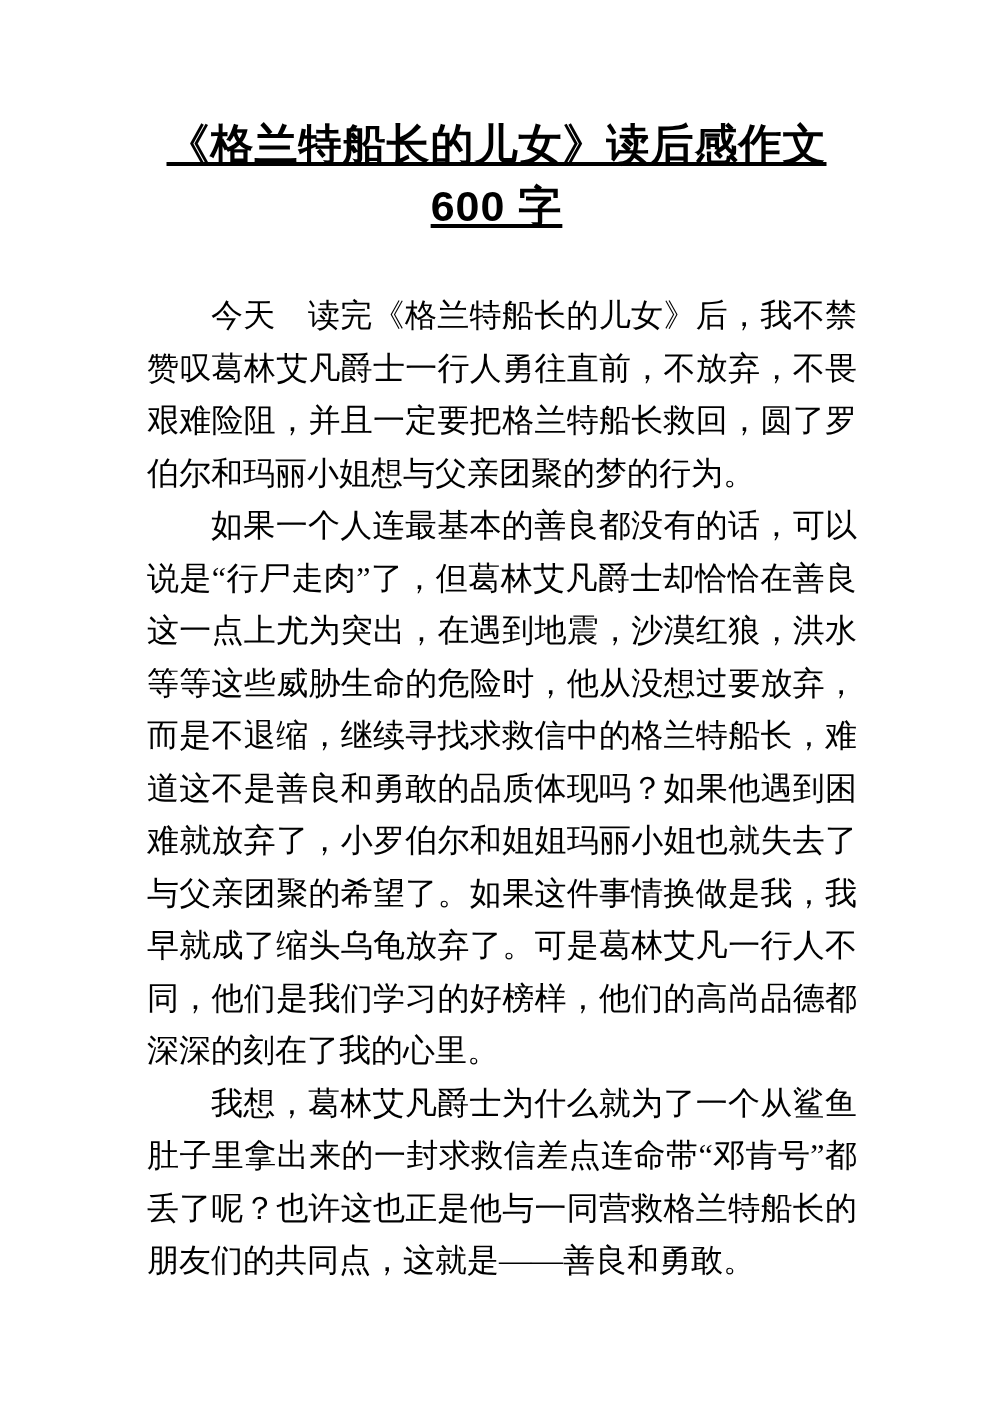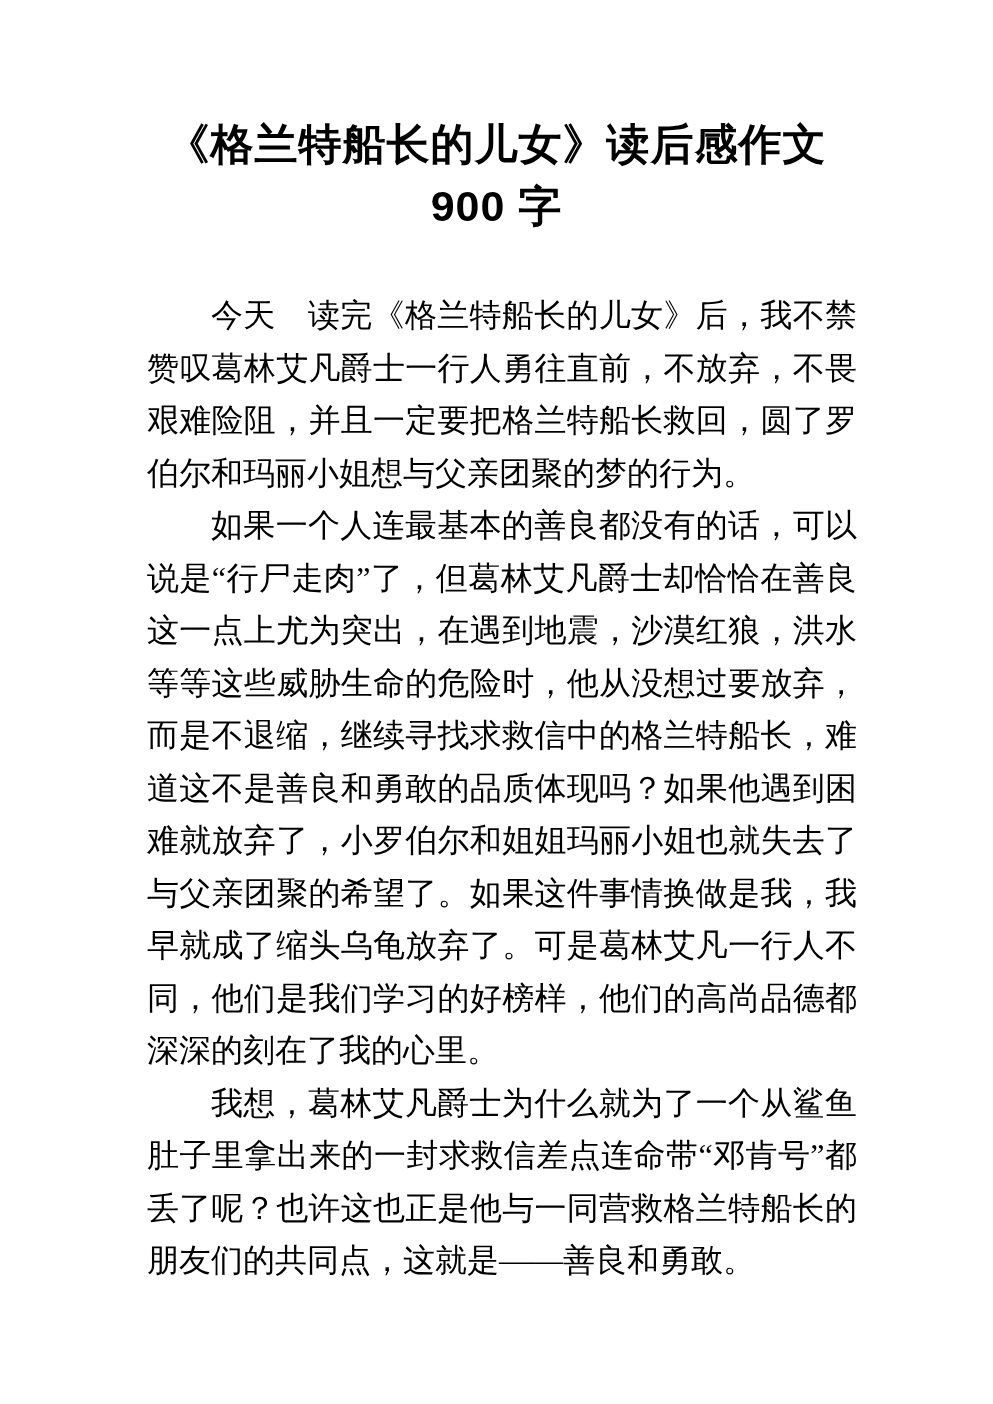--- a/index.html
+++ b/index.html
@@ -21,20 +21,21 @@
   }
   .doc-title {
     margin: 113px 60px 0 60px;
     text-align: center;
     font-family: "Liberation Sans", "DejaVu Sans", sans-serif;
     font-weight: bold;
     font-size: 43px;
     line-height: 62px;
     color: #000000;
     letter-spacing: 1px;
+    text-decoration: underline;
   }
   .doc-title .title-line {
     display: block;
   }
   .doc-body {
     margin: 52px 136px 0 147px;
     font-family: "Liberation Serif", "DejaVu Serif", serif;
     font-size: 32px;
     line-height: 52.5px;
     text-align: justify;
@@ -49,21 +50,21 @@
     font-family: Liberation Serif, serif;
   }
 </style>
 </head>
 <body>
 
 <div class="doc-page">
 
   <h1 class="doc-title">
     <span class="title-line">《格兰特船长的儿女》读后感作文</span>
-    <span class="title-line">900 字</span>
+    <span class="title-line">600 字</span>
   </h1>
 
   <div class="doc-body">
     <p>今天　读完《格兰特船长的儿女》后，我不禁赞叹葛林艾凡爵士一行人勇往直前，不放弃，不畏艰难险阻，并且一定要把格兰特船长救回，圆了罗伯尔和玛丽小姐想与父亲团聚的梦的行为。</p>
     <p>如果一个人连最基本的善良都没有的话，可以说是“行尸走肉”了，但葛林艾凡爵士却恰恰在善良这一点上尤为突出，在遇到地震，沙漠红狼，洪水等等这些威胁生命的危险时，他从没想过要放弃，而是不退缩，继续寻找求救信中的格兰特船长，难道这不是善良和勇敢的品质体现吗？如果他遇到困难就放弃了，小罗伯尔和姐姐玛丽小姐也就失去了与父亲团聚的希望了。如果这件事情换做是我，我早就成了缩头乌龟放弃了。可是葛林艾凡一行人不同，他们是我们学习的好榜样，他们的高尚品德都深深的刻在了我的心里。</p>
     <p>我想，葛林艾凡爵士为什么就为了一个从鲨鱼肚子里拿出来的一封求救信差点连命带“邓肯号”都丢了呢？也许这也正是他与一同营救格兰特船长的朋友们的共同点，这就是——善良和勇敢。</p>
   </div>
 
 </div>
 

